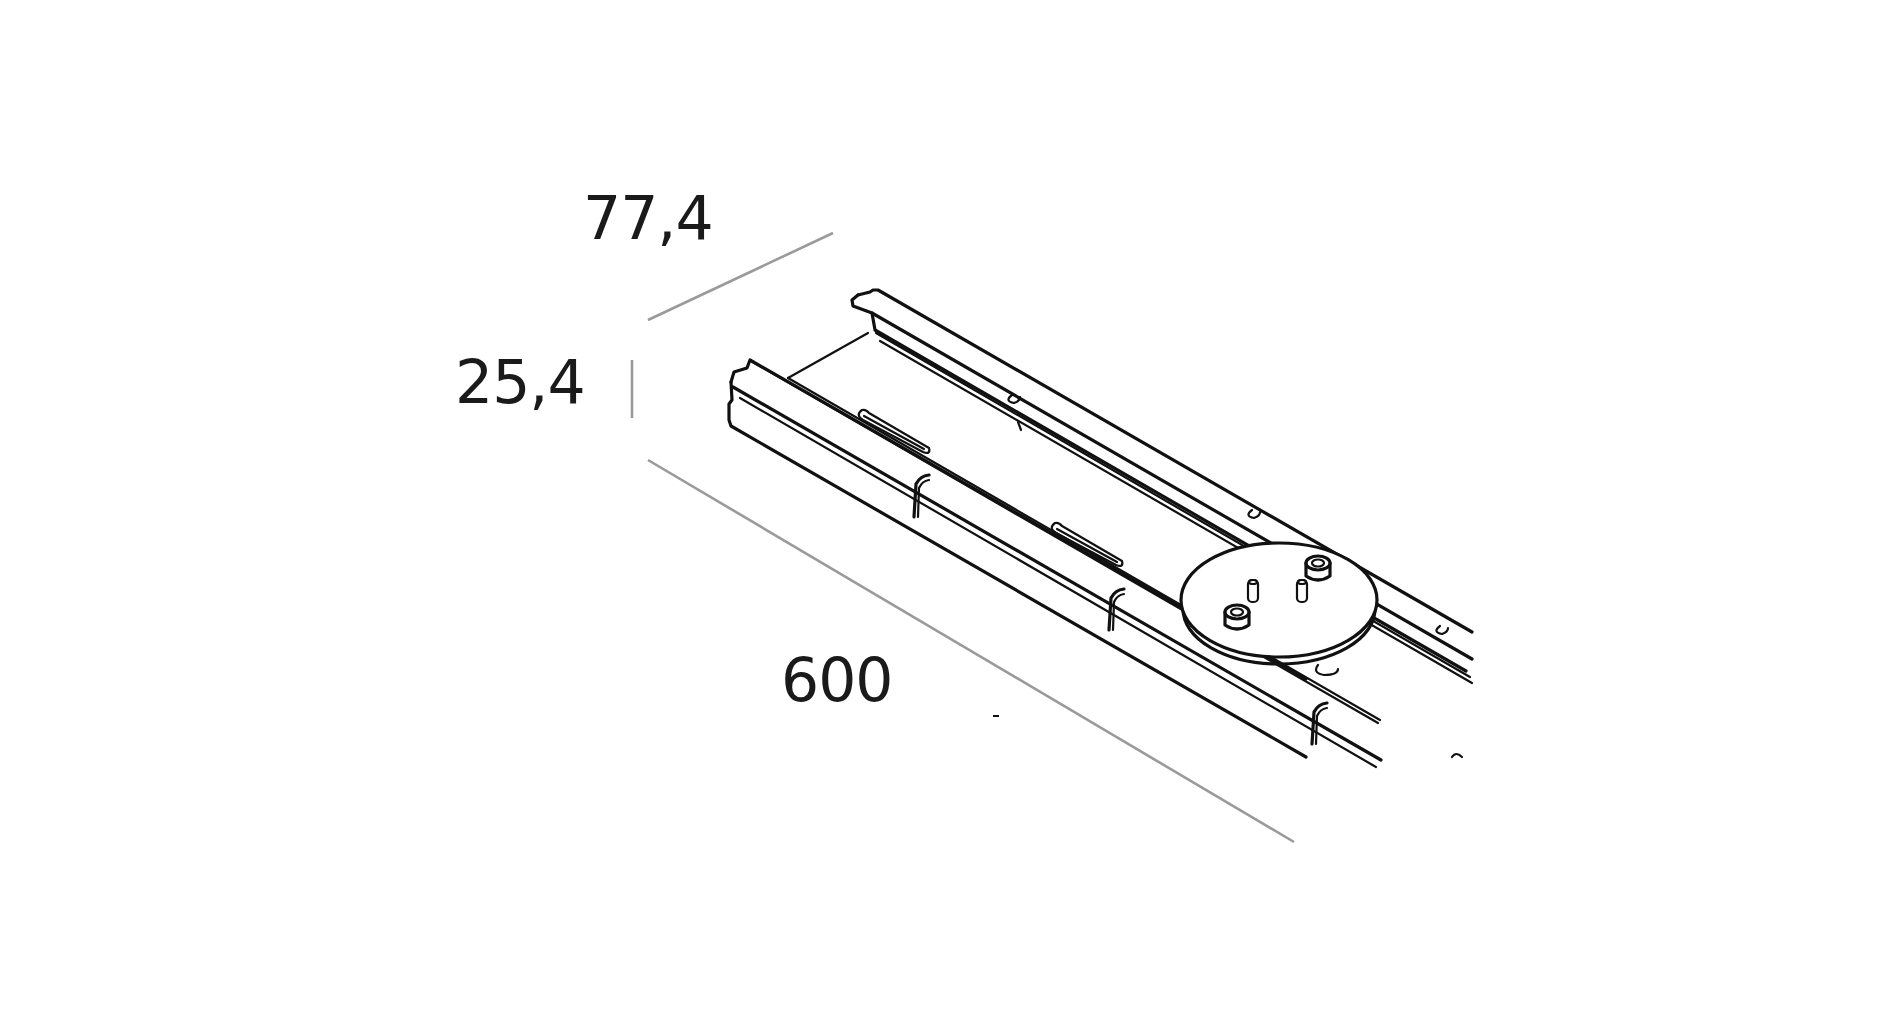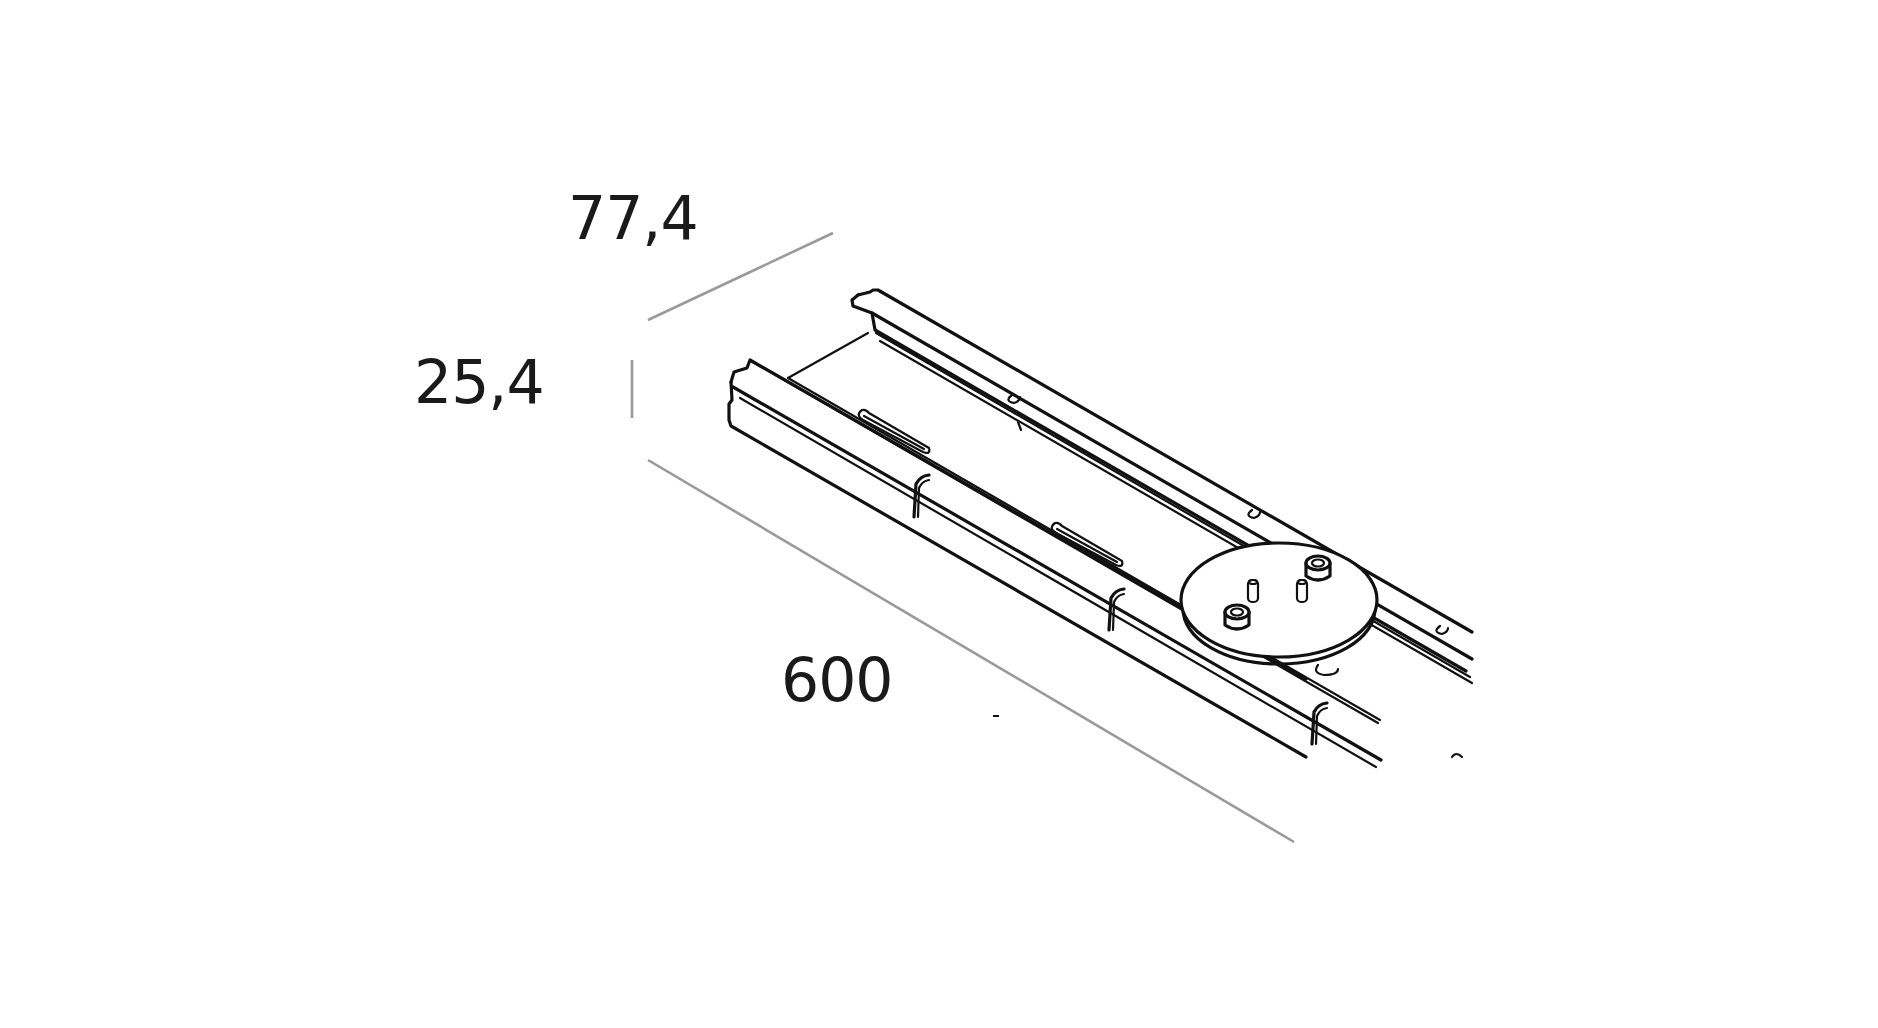--- a/index.html
+++ b/index.html
@@ -1,20 +1,20 @@
 <!DOCTYPE html>
 <html><head>
 <meta charset="utf-8">
 <style>
   html, body { margin:0; padding:0; background:#ffffff; }
   body { width:1878px; height:1028px; overflow:hidden; position:relative; font-family:"DejaVu Sans", sans-serif; }
   #canvas { position:absolute; left:0; top:0; width:1878px; height:1028px; }
   .dim-label { position:absolute; font-family:"DejaVu Sans", sans-serif; color:#1a1a1a; font-size:60px; line-height:1; letter-spacing:-1px; white-space:nowrap; }
-  #lbl-depth { left:568px; top:188px; }
-  #lbl-height { left:414px; top:352px; }
+  #lbl-depth { left:583px; top:188px; }
+  #lbl-height { left:455px; top:352px; }
   #lbl-length { left:781px; top:650px; }
   .ink { fill:none; stroke:#111; stroke-width:3.2; stroke-linecap:round; stroke-linejoin:round; }
   .ink-thin { fill:none; stroke:#111; stroke-width:2.2; stroke-linecap:round; stroke-linejoin:round; }
   .dim { fill:none; stroke:#9a9a9a; stroke-width:2.6; stroke-linecap:butt; }
   .white { fill:#fff; }
 </style>
 </head>
 <body>
 
 <svg id="canvas" viewBox="0 0 1878 1028" xmlns="http://www.w3.org/2000/svg">

